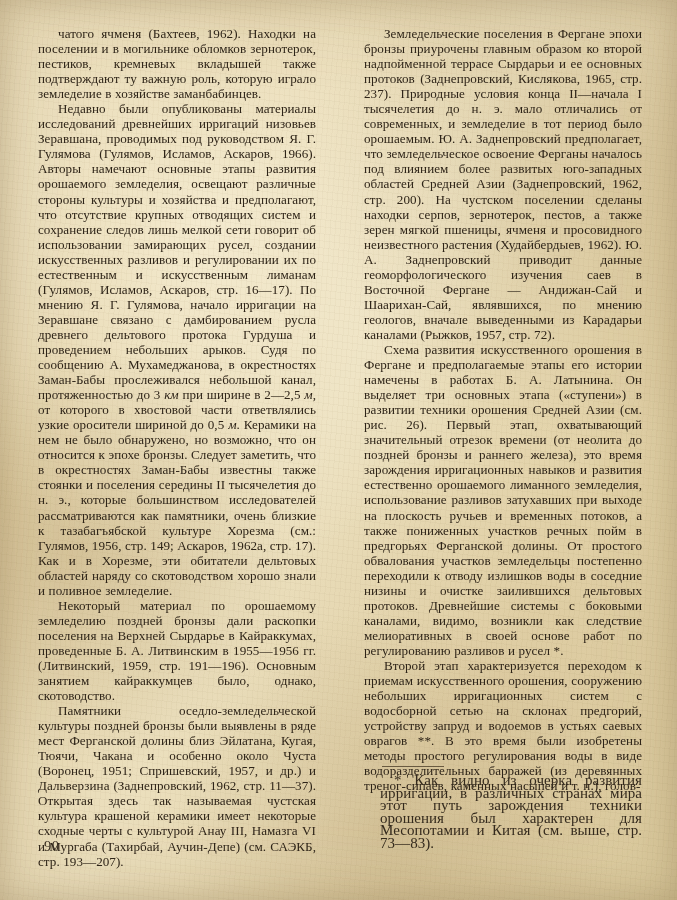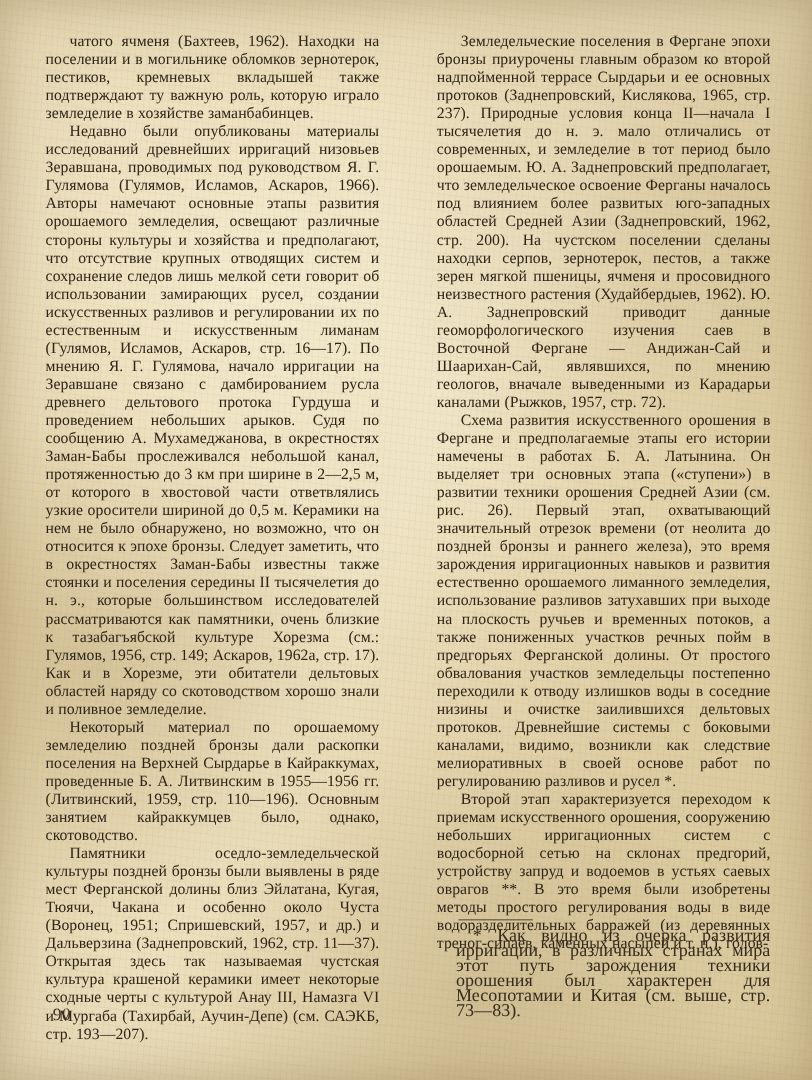--- a/index.html
+++ b/index.html
@@ -78,21 +78,21 @@
     text-indent: 20px;
     font-size: 13.1px;
     line-height: 15.05px;
     color: #2e2418;
     letter-spacing: 0.05px;
     word-spacing: 0.2px;
     hyphens: manual;
   }
   p.para + p.para { margin-top: 0; }
 
-  .it { }
+  .it { font-style: italic; }
 
   
   #footnotes {
     position: absolute;
     top: 766px;
     left: 380px;
     width: 262px;
     z-index: 3;
   }
   .fn-rule {
@@ -139,21 +139,21 @@
 
       <p class="para ink">
         <span>чатого ячменя (Бахтеев, 1962). Находки на поселении и в могильнике обломков зернотерок, пестиков, кремневых вкладышей также подтверждают ту важную роль, которую играло земледелие в хозяйстве заманбабинцев.</span>
       </p>
 
       <p class="para ink">
         <span>Недавно были опубликованы материалы исследований древнейших ирригаций низовьев Зеравшана, проводимых под руководством Я. Г. Гулямова (Гулямов, Исламов, Аскаров, 1966). Авторы намечают основные этапы развития орошаемого земледелия, освещают различные стороны культуры и хозяйства и предполагают, что отсутствие крупных отводящих систем и сохранение следов лишь мелкой сети говорит об использовании замирающих русел, создании искусственных разливов и регулировании их по естественным и искусственным лиманам (Гулямов, Исламов, Аскаров, стр. 16—17). По мнению Я. Г. Гулямова, начало ирригации на Зеравшане связано с дамбированием русла древнего дельтового протока Гурдуша и проведением небольших арыков. Судя по сообщению А. Мухамеджанова, в окрестностях Заман-Бабы прослеживался небольшой канал, протяженностью до 3 <span class="it">км</span> при ширине в 2—2,5 <span class="it">м</span>, от которого в хвостовой части ответвлялись узкие оросители шириной до 0,5 <span class="it">м</span>. Керамики на нем не было обнаружено, но возможно, что он относится к эпохе бронзы. Следует заметить, что в окрестностях Заман-Бабы известны также стоянки и поселения середины II тысячелетия до н. э., которые большинством исследователей рассматриваются как памятники, очень близкие к тазабагъябской культуре Хорезма (см.: Гулямов, 1956, стр. 149; Аскаров, 1962а, стр. 17). Как и в Хорезме, эти обитатели дельтовых областей наряду со скотоводством хорошо знали и поливное земледелие.</span>
       </p>
 
       <p class="para ink">
-        <span>Некоторый материал по орошаемому земледелию поздней бронзы дали раскопки поселения на Верхней Сырдарье в Кайраккумах, проведенные Б. А. Литвинским в 1955—1956 гг. (Литвинский, 1959, стр. 110—196). Основным занятием кайраккумцев было, однако, скотоводство.</span>
+        <span>Некоторый материал по орошаемому земледелию поздней бронзы дали раскопки поселения на Верхней Сырдарье в Кайраккумах, проведенные Б. А. Литвинским в 1955—1956 гг. (Литвинский, 1959, стр. 191—196). Основным занятием кайраккумцев было, однако, скотоводство.</span>
       </p>
 
       <p class="para ink">
         <span>Памятники оседло-земледельческой культуры поздней бронзы были выявлены в ряде мест Ферганской долины близ Эйлатана, Кугая, Тюячи, Чакана и особенно около Чуста (Воронец, 1951; Спришевский, 1957, и др.) и Дальверзина (Заднепровский, 1962, стр. 11—37). Открытая здесь так называемая чустская культура крашеной керамики имеет некоторые сходные черты с культурой Анау III, Намазга VI и Мургаба (Тахирбай, Аучин-Депе) (см. САЭКБ, стр. 193—207).</span>
       </p>
 
     </div>
 
     <div class="column">
 

